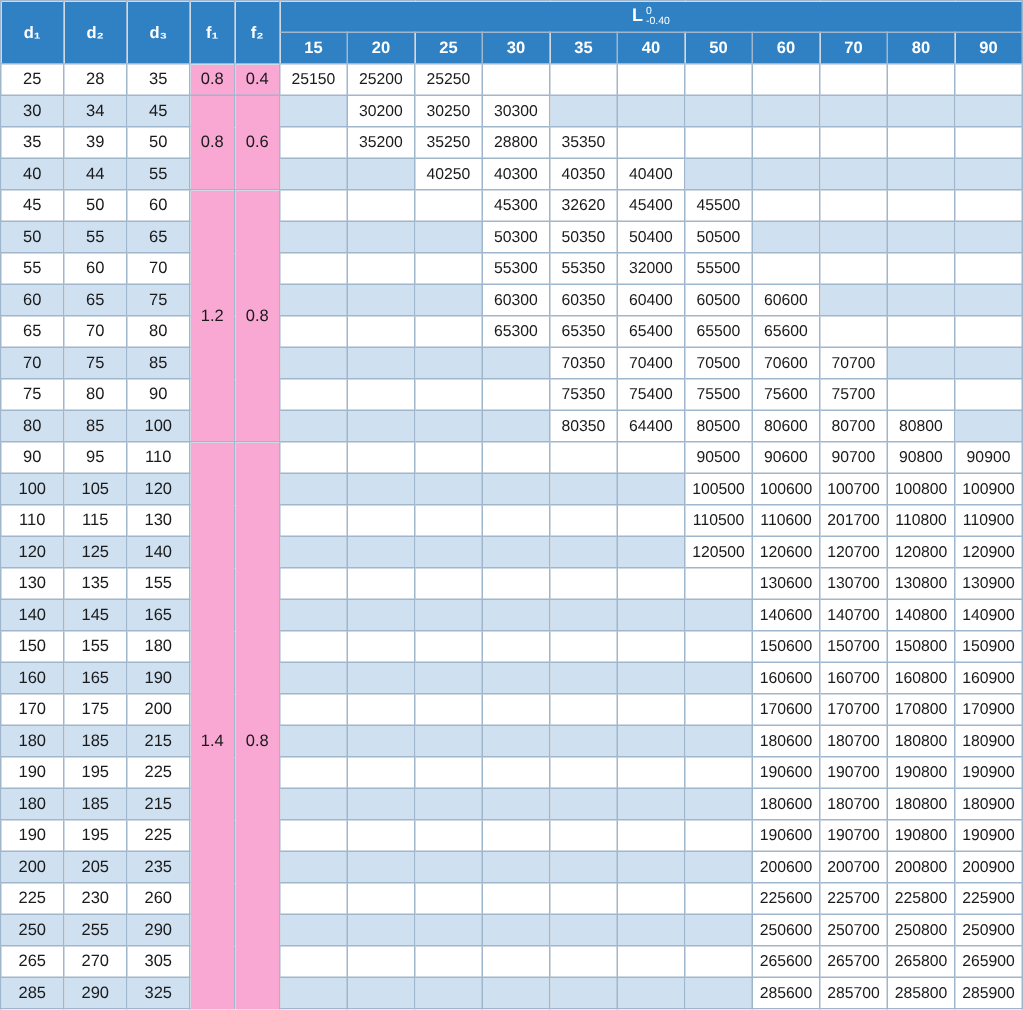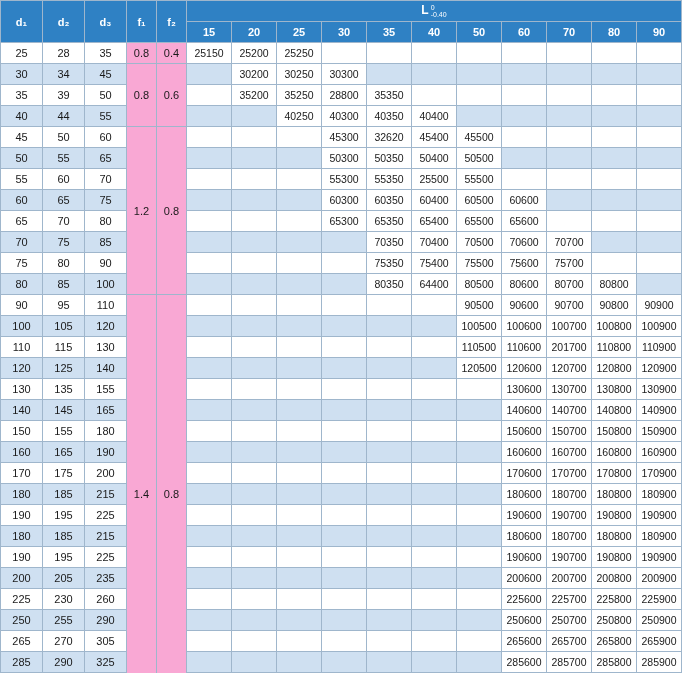--- a/index.html
+++ b/index.html
@@ -236,21 +236,21 @@
       </tr>
       <tr>
         <td class="dcell">55</td>
         <td class="dcell">60</td>
         <td class="dcell">70</td>
         <td class="val"></td>
         <td class="val"></td>
         <td class="val"></td>
         <td class="val">55300</td>
         <td class="val">55350</td>
-        <td class="val">25500</td>
+        <td class="val">32000</td>
         <td class="val">55500</td>
         <td class="val"></td>
         <td class="val"></td>
         <td class="val"></td>
         <td class="val"></td>
       </tr>
       <tr class="alt">
         <td class="dcell">60</td>
         <td class="dcell">65</td>
         <td class="dcell">75</td>

